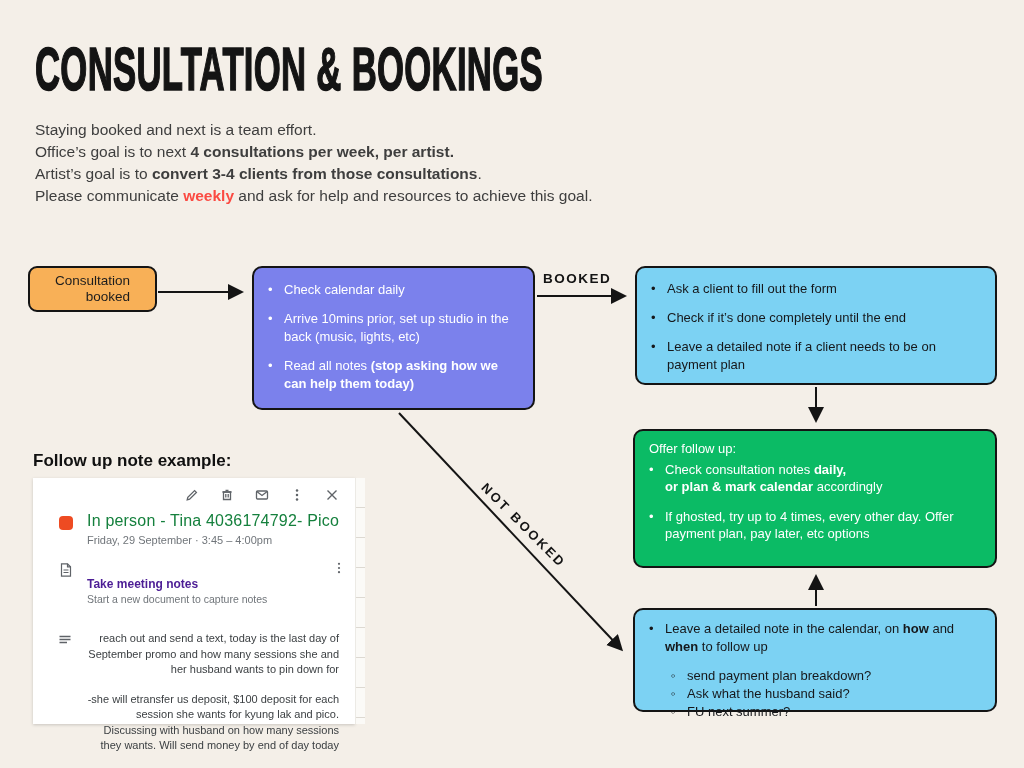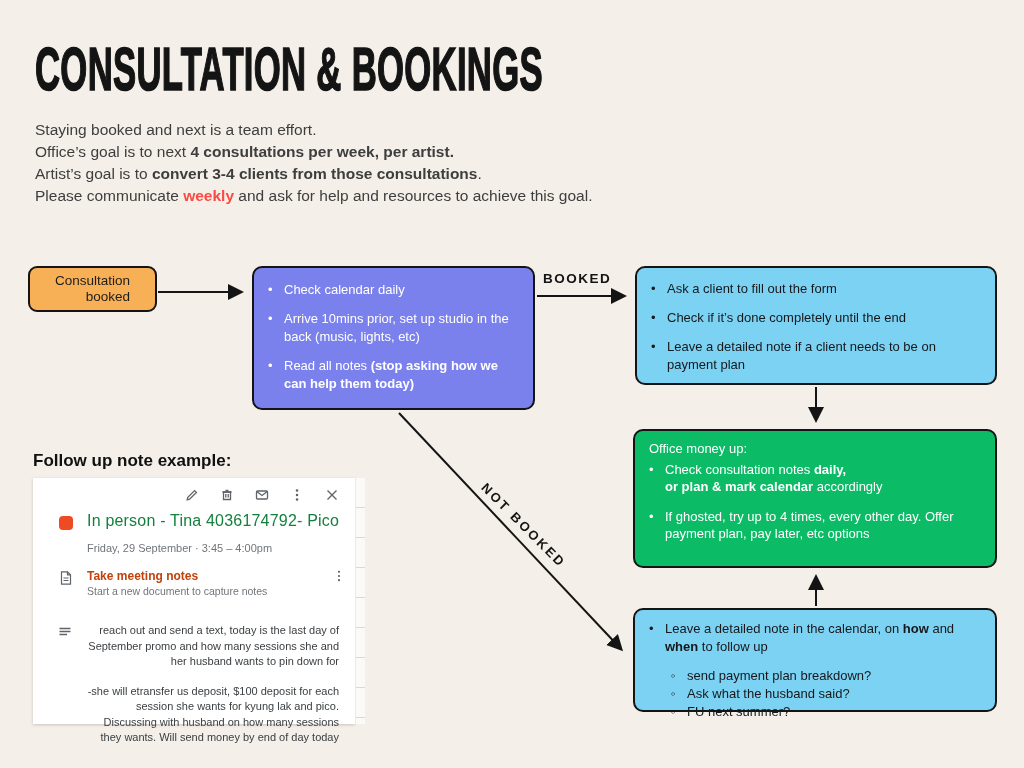--- a/index.html
+++ b/index.html
@@ -91,24 +91,24 @@
   }
   .cal-toolbar{
     display:flex;justify-content:flex-end;align-items:center;
     gap:21px;padding:10px 16px 0 0;
   }
   .cal-toolbar .ic{width:14px;height:14px;display:block;color:#5f6368;}
   .cal-event{display:flex;gap:14px;margin:10px 10px 0 26px;}
   .swatch{flex:none;width:14px;height:14px;border-radius:4px;margin-top:4px;
     background:var(--eventcolor,#EE4B22);}
   .cal-title{font-size:16px;color:#15803d;letter-spacing:.2px;}
-  .cal-date{font-size:11px;color:#70757a;margin-top:12px;}
+  .cal-date{font-size:11px;color:#70757a;margin-top:4px;}
   .cal-attach{display:flex;gap:13px;margin:15px 10px 0 25px;align-items:flex-start;}
   .cal-attach .ic{width:16px;height:16px;color:#5f6368;flex:none;margin-top:1px;}
-  .cal-link{font-size:12px;font-weight:700;color:#c2410c;cursor:pointer;}
+  .cal-link{font-size:12px;font-weight:700;color:#4c1d95;cursor:pointer;margin-top:16px;}
   .cal-sub{font-size:10.5px;color:#70757a;margin-top:2px;}
   .attach-more{margin-left:auto;width:12px;height:14px;color:#5f6368;}
   .cal-desc{display:flex;gap:13px;margin:26px 12px 0 25px;text-align:right;}
   .cal-desc .ic{width:16px;height:14px;color:#5f6368;flex:none;margin-top:2px;}
   .cal-desc .paras{font-size:11px;line-height:15.5px;color:#3c4043;width:252px;}
   .cal-desc .p2{margin-top:14px;}
 </style>
 </head>
 <body>
 
@@ -166,21 +166,21 @@
       <span class="mark">•</span>
       <span class="txt"><span>Check if it’s done completely until the end</span></span>
     </div>
     <div class="li">
       <span class="mark">•</span>
       <span class="txt"><span>Leave a detailed note if a client needs to be on payment plan</span></span>
     </div>
   </div>
 
   <div class="fbox green">
-    <div class="heading">Office money up:</div>
+    <div class="heading">Offer follow up:</div>
     <div class="li">
       <span class="mark">•</span>
       <span class="txt"><span>Check consultation notes </span><span style="font-weight: 700;">daily,
 or plan &amp; mark calendar</span><span> accordingly</span></span>
     </div>
     <div class="li">
       <span class="mark">•</span>
       <span class="txt"><span>If ghosted, try up to 4 times, every other day. Offer payment plan, pay later, etc options</span></span>
     </div>
   </div>

